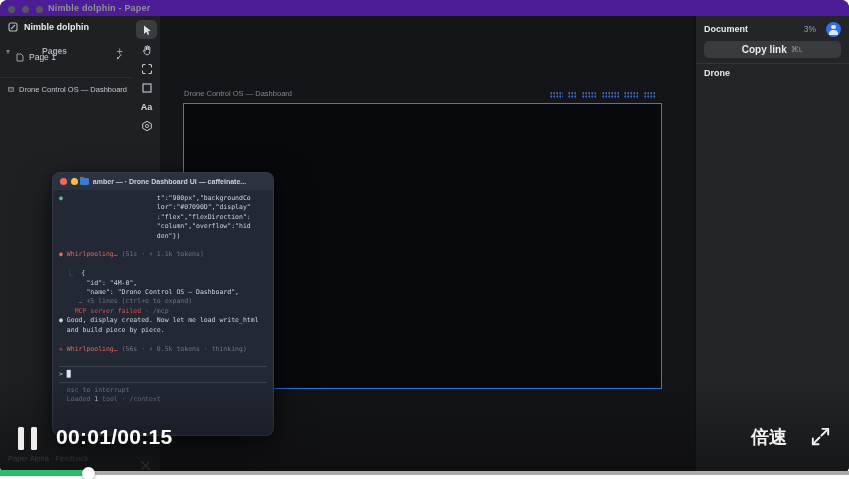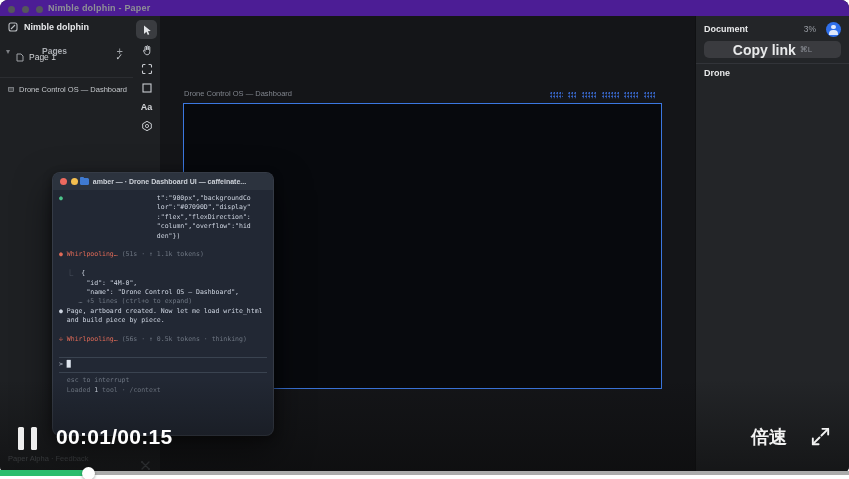--- a/index.html
+++ b/index.html
@@ -55,21 +55,21 @@
   .artboard { position:absolute; left:23px; top:87px; width:479px; height:286px; border:1.5px solid #3b77e0; }
 
   
   .insp-header { position:absolute; left:8px; right:8px; top:4px; height:18px; display:flex; align-items:center; }
   .insp-header .doc { font-size:9px; font-weight:700; color:#e8e9ea; }
   .insp-header .zoom { margin-left:auto; margin-right:10px; font-size:8.5px; color:#9a9ea5; }
   .avatar-btn { width:15px; height:15px; border-radius:50%; background:#2f6feb; position:relative; }
   .avatar-btn::before { content:""; position:absolute; left:5.2px; top:3.4px; width:4.5px; height:4.5px; border-radius:50%; background:#dfe8fb; }
   .avatar-btn::after { content:""; position:absolute; left:3.4px; top:8.6px; width:8.2px; height:4.5px; border-radius:4px 4px 0 0; background:#dfe8fb; }
   .copy-link { position:absolute; left:8px; right:8px; top:25px; height:17px; background:#3a3b3f; border-radius:5px; display:flex; align-items:center; justify-content:center; gap:4px; }
-  .copy-link .cl { font-size:14px; font-weight:700; color:#e8e9ea; }
+  .copy-link .cl { font-size:10px; font-weight:700; color:#e8e9ea; }
   .copy-link .sc { font-size:8px; color:#8b8f96; }
   .insp-divider { position:absolute; left:0; right:0; top:47px; height:1px; background:#323439; }
   .page-label { position:absolute; left:8px; top:52px; font-size:9px; font-weight:700; color:#e8e9ea; }
   .color-row { position:absolute; left:8px; right:8px; top:66px; height:16px; background:#343539; border-radius:4px; display:flex; align-items:center; padding:0 6px; gap:5px; }
   .swatch { width:9px; height:9px; border-radius:2px; border:1px solid rgba(255,255,255,.18); }
   .color-row .hex { font-size:8px; color:#d8dadd; }
   .color-row .sep { font-size:8px; color:#6f737a; }
   .color-row .op { font-size:8px; color:#b9bcc1; }
 
   
@@ -237,21 +237,22 @@
           <div class="tline"><span class="c-fg">                         :"flex","flexDirection":</span></div>
           <div class="tline"><span class="c-fg">                         "column","overflow":"hid</span></div>
           <div class="tline"><span class="c-fg">                         den"})</span></div>
           <div class="tline"> </div>
           <div class="tline"><span class="c-red">● </span><span class="c-red">Whirlpooling… </span><span class="c-dim">(51s · ↑ 1.1k tokens)</span></div>
           <div class="tline"> </div>
           <div class="tline"><span class="c-fg">  </span><span class="c-dim">⎿  </span><span class="c-fg">{</span></div>
           <div class="tline"><span class="c-fg">       "id": "4M-0",</span></div>
           <div class="tline"><span class="c-fg">       "name": "Drone Control OS — Dashboard",</span></div>
           <div class="tline"><span class="c-fg">     </span><span class="c-dim">… +5 lines (ctrl+o to expand)</span></div>
-          <div class="tline"><span class="c-fg">● </span><span class="c-fg">Page, artboard created. Now let me load write_html</span></div>
+          <div class="tline"><span class="c-fg">    </span><span class="c-failred">MCP server failed</span><span class="c-dim"> · /mcp</span></div>
+          <div class="tline"><span class="c-fg">● </span><span class="c-fg">Good, display created. Now let me load write_html</span></div>
           <div class="tline"><span class="c-fg">  and build piece by piece.</span></div>
           <div class="tline"> </div>
           <div class="tline"><span class="c-red">✢ </span><span class="c-red">Whirlpooling… </span><span class="c-dim">(56s · ↑ 0.5k tokens · thinking)</span></div>
           <div class="tline"> </div>
           <div class="tline input-box"><span class="c-fg">&gt; </span><span class="c-cursor">█</span></div>
           <div class="tline"><span class="c-dim">  esc to interrupt</span></div>
           <div class="tline"><span class="c-dim">  Loaded </span><span class="c-fg">1</span><span class="c-dim"> tool · /context</span></div>
         </div>
     </div>
 

